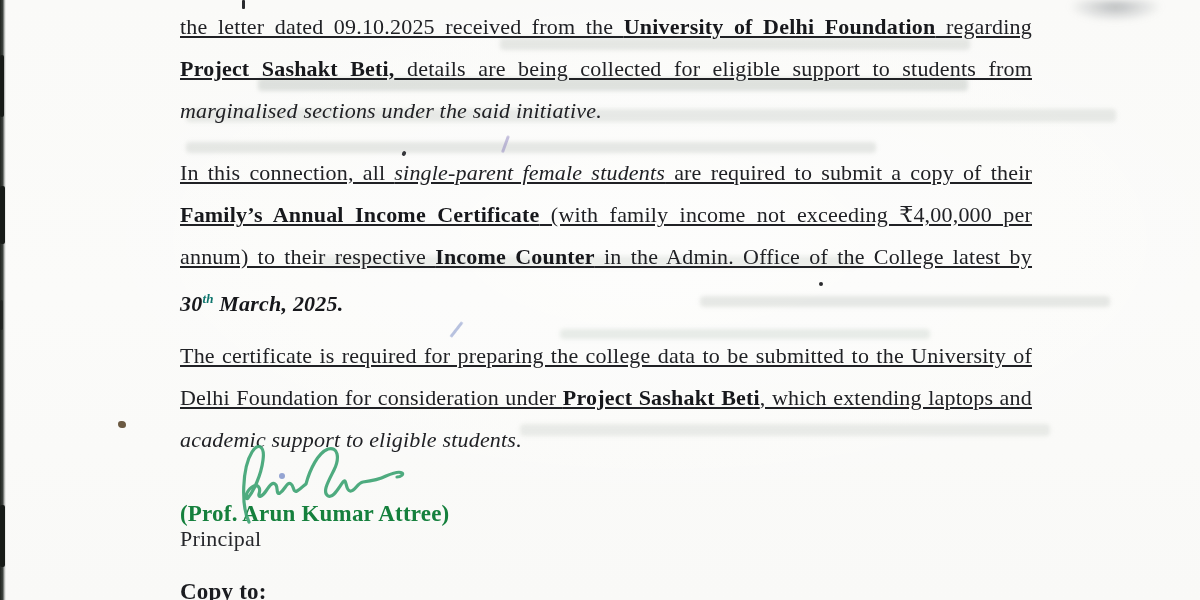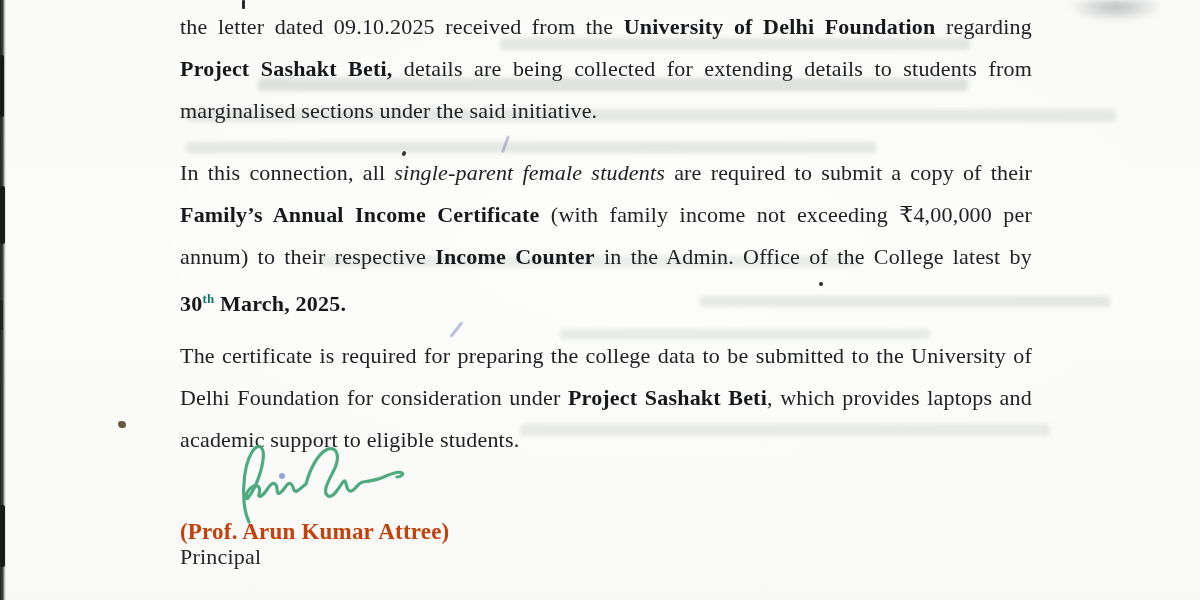--- a/index.html
+++ b/index.html
@@ -29,26 +29,26 @@
   .content{
     position:absolute;left:180px;top:0;width:852px;
     color:#202125;font-size:22px;letter-spacing:.2px;
   }
   .content b{color:#17181c;}
   p{margin:0;}
   .para1{margin-top:6px;}
   .para2{margin-top:20px;}
   .para3{margin-top:15px;}
   .line{display:block;height:42px;line-height:42px;white-space:nowrap;}
-  .j{text-align:justify;text-align-last:justify;white-space:normal;height:42px;line-height:42px;}
-  .last{text-align:left;}
+  .j{text-align:justify;text-align-last:justify;white-space:normal;height:42px;line-height:42px;text-decoration:underline;}
+  .last{text-align:left;font-style:italic;}
   sup.b{font-weight:bold;font-size:13px;vertical-align:super;color:#0f766e;}
 
   .footer{position:relative;}
-  .sig-name{margin-top:58px;font-weight:bold;font-size:23px;line-height:26px;color:#c2410c;}
+  .sig-name{margin-top:40px;font-weight:bold;font-size:23px;line-height:26px;color:#15803d;}
   .sig-title{font-size:22px;line-height:24px;margin-top:0;color:#26272b;}
   .copy-to{margin-top:28px;font-weight:bold;font-size:23px;color:#1b1c20;}
 
   
   .signature{position:absolute;left:225px;top:440px;width:185px;height:85px;}
   .signature svg{width:100%;height:100%;}
   .signature path{fill:none;stroke:#3fa474;stroke-width:3.2;stroke-linecap:round;stroke-linejoin:round;opacity:.92;}
 
   
   .bleed{position:absolute;filter:blur(2px);border-radius:4px;background:rgba(148,158,148,.22);}
@@ -99,34 +99,34 @@
 <div class="dot-black"></div>
 <div class="dot-small"></div>
 <div class="dot-blue"></div>
 <div class="slash-blue"></div>
 <div class="slash-purple"></div>
 
 <div class="content">
 
   <p class="para1">
     <span class="line j"><span>the letter dated 09.10.2025 received from the </span><b>University of Delhi Foundation</b><span> regarding</span></span>
-    <span class="line j"><b>Project Sashakt Beti,</b><span> details are being collected for extending details to students from</span></span>
+    <span class="line j"><b>Project Sashakt Beti,</b><span> details are being collected for eligible support to students from</span></span>
     <span class="line last"><span>marginalised sections under the said initiative.</span></span>
   </p>
 
   <p class="para2">
     <span class="line j"><span>In this connection, all </span><i>single-parent female students</i><span> are required to submit a copy of their</span></span>
     <span class="line j"><b>Family’s Annual Income Certificate</b><span> (with family income not exceeding ₹4,00,000 per</span></span>
     <span class="line j"><span>annum) to their respective </span><b>Income Counter</b><span> in the Admin. Office of the College latest by</span></span>
     <span class="line last"><b>30</b><sup class="b">th</sup><b> March, 2025.</b></span>
   </p>
 
   <p class="para3">
     <span class="line j"><span>The certificate is required for preparing the college data to be submitted to the University of</span></span>
-    <span class="line j"><span>Delhi Foundation for consideration under </span><b>Project Sashakt Beti</b><span>, which provides laptops and</span></span>
+    <span class="line j"><span>Delhi Foundation for consideration under </span><b>Project Sashakt Beti</b><span>, which extending laptops and</span></span>
     <span class="line last"><span>academic support to eligible students.</span></span>
   </p>
 
   <div class="footer">
     <div class="sig-name">(Prof. Arun Kumar Attree)</div>
     <div class="sig-title">Principal</div>
     <div class="copy-to">Copy to:</div>
   </div>
 
 </div>

